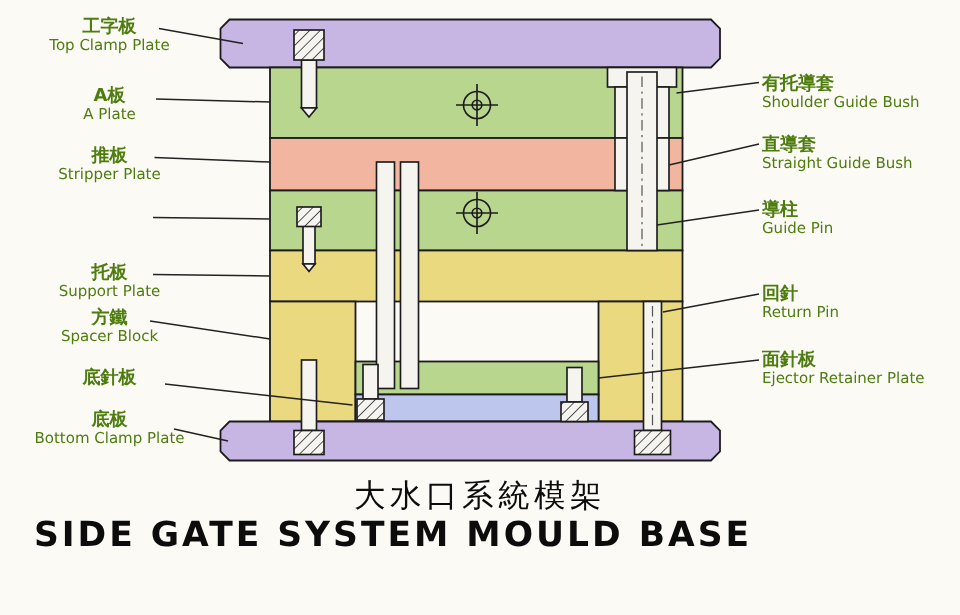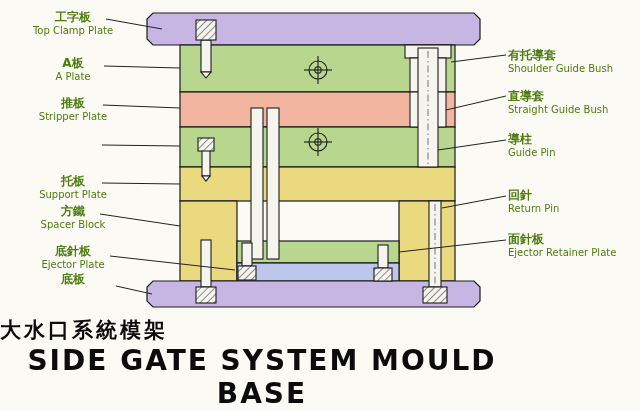--- a/index.html
+++ b/index.html
@@ -31,26 +31,26 @@
 
   
   .lbl{position:absolute;color:#4d7c0f;}
   .left-lbl{left:2px;width:142px;text-align:center;}
   .right-lbl{left:508px;width:132px;text-align:left;white-space:nowrap;}
   .lbl .zh{font-size:12px;font-weight:bold;line-height:14px;}
   .lbl .en{font-size:10px;font-weight:normal;line-height:14px;}
 
   
   .title-zh{
-    position:absolute;left:0;top:316px;width:640px;
-    font-size:21px;font-weight:bold;letter-spacing:3px;color:#0c0c0c;
+    position:absolute;left:0;top:316px;width:640px;text-align:center;
+    font-size:21px;font-weight:normal;letter-spacing:3px;color:#0c0c0c;
   }
   .title-en{
     position:absolute;left:0;top:344px;width:524px;text-align:center;
-    font-size:28px;font-weight:bold;letter-spacing:2px;color:#0c0c0c;
+    font-size:23px;font-weight:bold;letter-spacing:2px;color:#0c0c0c;
   }
 </style>
 </head>
 <body>
 
 <div class="stage">
 
   <svg class="diagram" width="640" height="410" viewBox="0 0 640 410">
     <defs>
       <pattern id="hatch" width="5" height="5" patternUnits="userSpaceOnUse" patternTransform="rotate(45)">
@@ -158,24 +158,24 @@
   <div class="lbl left-lbl" style="top:204px">
     <div class="zh">方鐵</div>
     <div class="en">Spacer Block</div>
   </div>
   <div class="lbl left-lbl" style="top:174px">
     <div class="zh">托板</div>
     <div class="en">Support Plate</div>
   </div>
   <div class="lbl left-lbl" style="top:244px">
     <div class="zh">底針板</div>
-    <div class="en">Ejector Plate</div>
   </div>
   <div class="lbl left-lbl" style="top:272px">
     <div class="zh">底板</div>
+    <div class="en">Bottom Clamp Plate</div>
   </div>
 
   <div class="lbl right-lbl" style="top:48px">
     <div class="zh">有托導套</div>
     <div class="en">Shoulder Guide Bush</div>
   </div>
   <div class="lbl right-lbl" style="top:89px">
     <div class="zh">直導套</div>
     <div class="en">Straight Guide Bush</div>
   </div>

